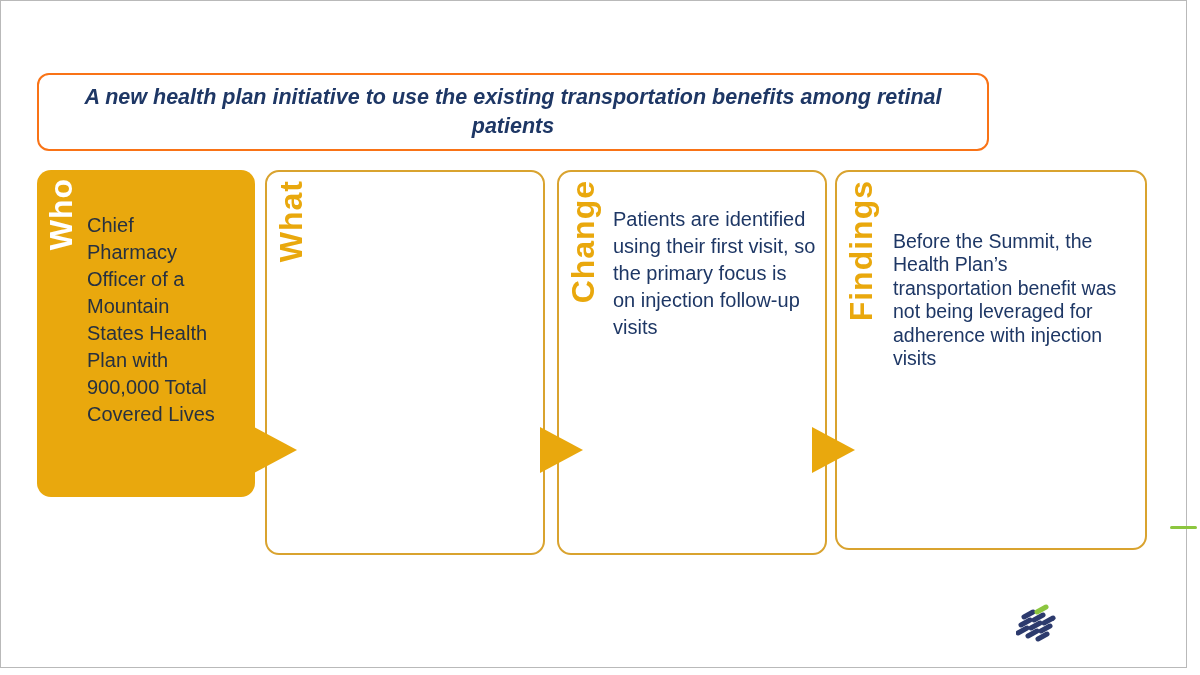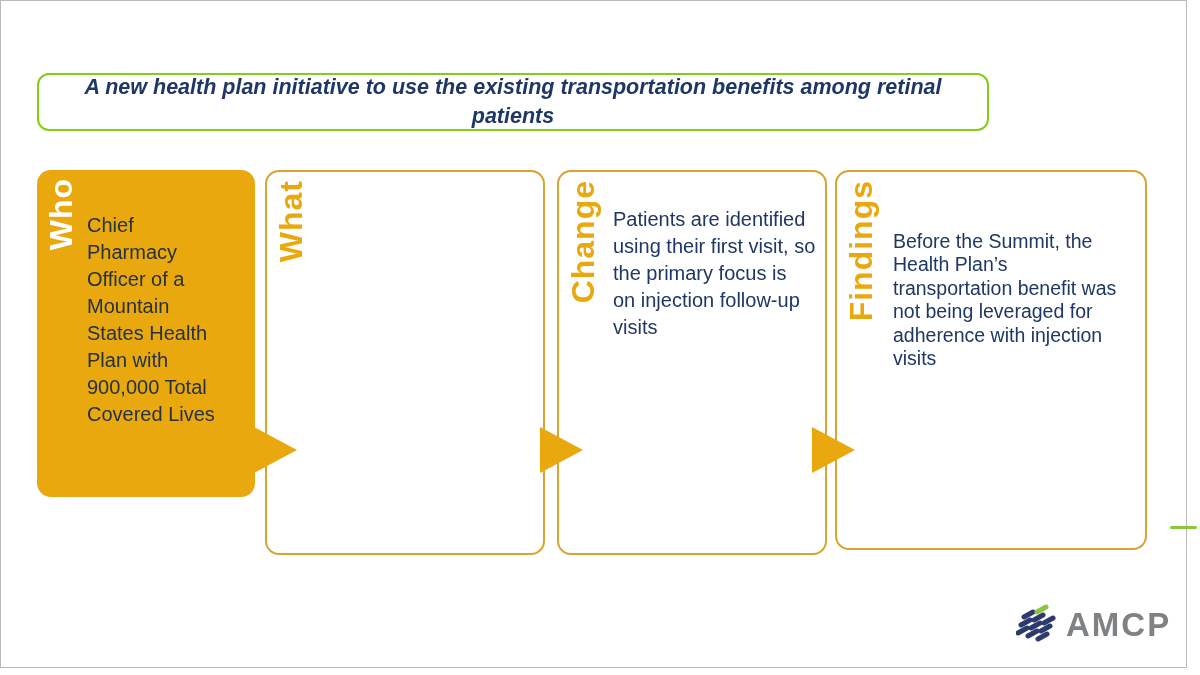--- a/index.html
+++ b/index.html
@@ -6,22 +6,22 @@
   .slide{
     position:relative;width:1200px;height:675px;background:#ffffff;
     font-family:"Liberation Sans", sans-serif;overflow:hidden;
   }
   .canvas-frame{
     position:absolute;left:0;top:0;width:1185px;height:666px;
     border:1px solid #b9b9b9;background:#ffffff;
   }
   
   .title-box{
-    position:absolute;left:37px;top:73px;width:952px;height:58px;
-    border:2px solid #84cc16;border-radius:12px;background:#ffffff;
+    position:absolute;left:37px;top:73px;width:952px;height:78px;
+    border:2px solid #f97316;border-radius:12px;background:#ffffff;
     display:flex;align-items:center;justify-content:center;box-sizing:border-box;
   }
   .title-text{
     width:880px;text-align:center;font-size:21.5px;font-weight:bold;font-style:italic;
     color:#1e3765;line-height:29px;
   }
   
   .col{position:absolute;top:170px;box-sizing:border-box;border-radius:14px;}
   .col-outline{background:#ffffff;border:2px solid #d9a32f;}
   .col-who{left:37px;width:218px;height:327px;background:#e9a80d;}
@@ -121,17 +121,16 @@
         <line x1="18" y1="18" x2="27" y2="13"></line>
         <line x1="2" y1="31" x2="11" y2="26"></line>
         <line x1="15" y1="26" x2="24" y2="21"></line>
         <line x1="28" y1="21" x2="37" y2="16"></line>
         <line x1="12" y1="34" x2="21" y2="29"></line>
         <line x1="25" y1="29" x2="34" y2="24"></line>
         <line x1="22" y1="37" x2="31" y2="32"></line>
       </g>
       <line x1="21" y1="10" x2="30" y2="5" stroke="#8cc63f" stroke-width="5" stroke-linecap="round"></line>
     </svg>
-    <span class="logo-text">AMCP</span>
   </div>
 
   <div class="green-dash"></div>
 </div>
 
 </body></html>

